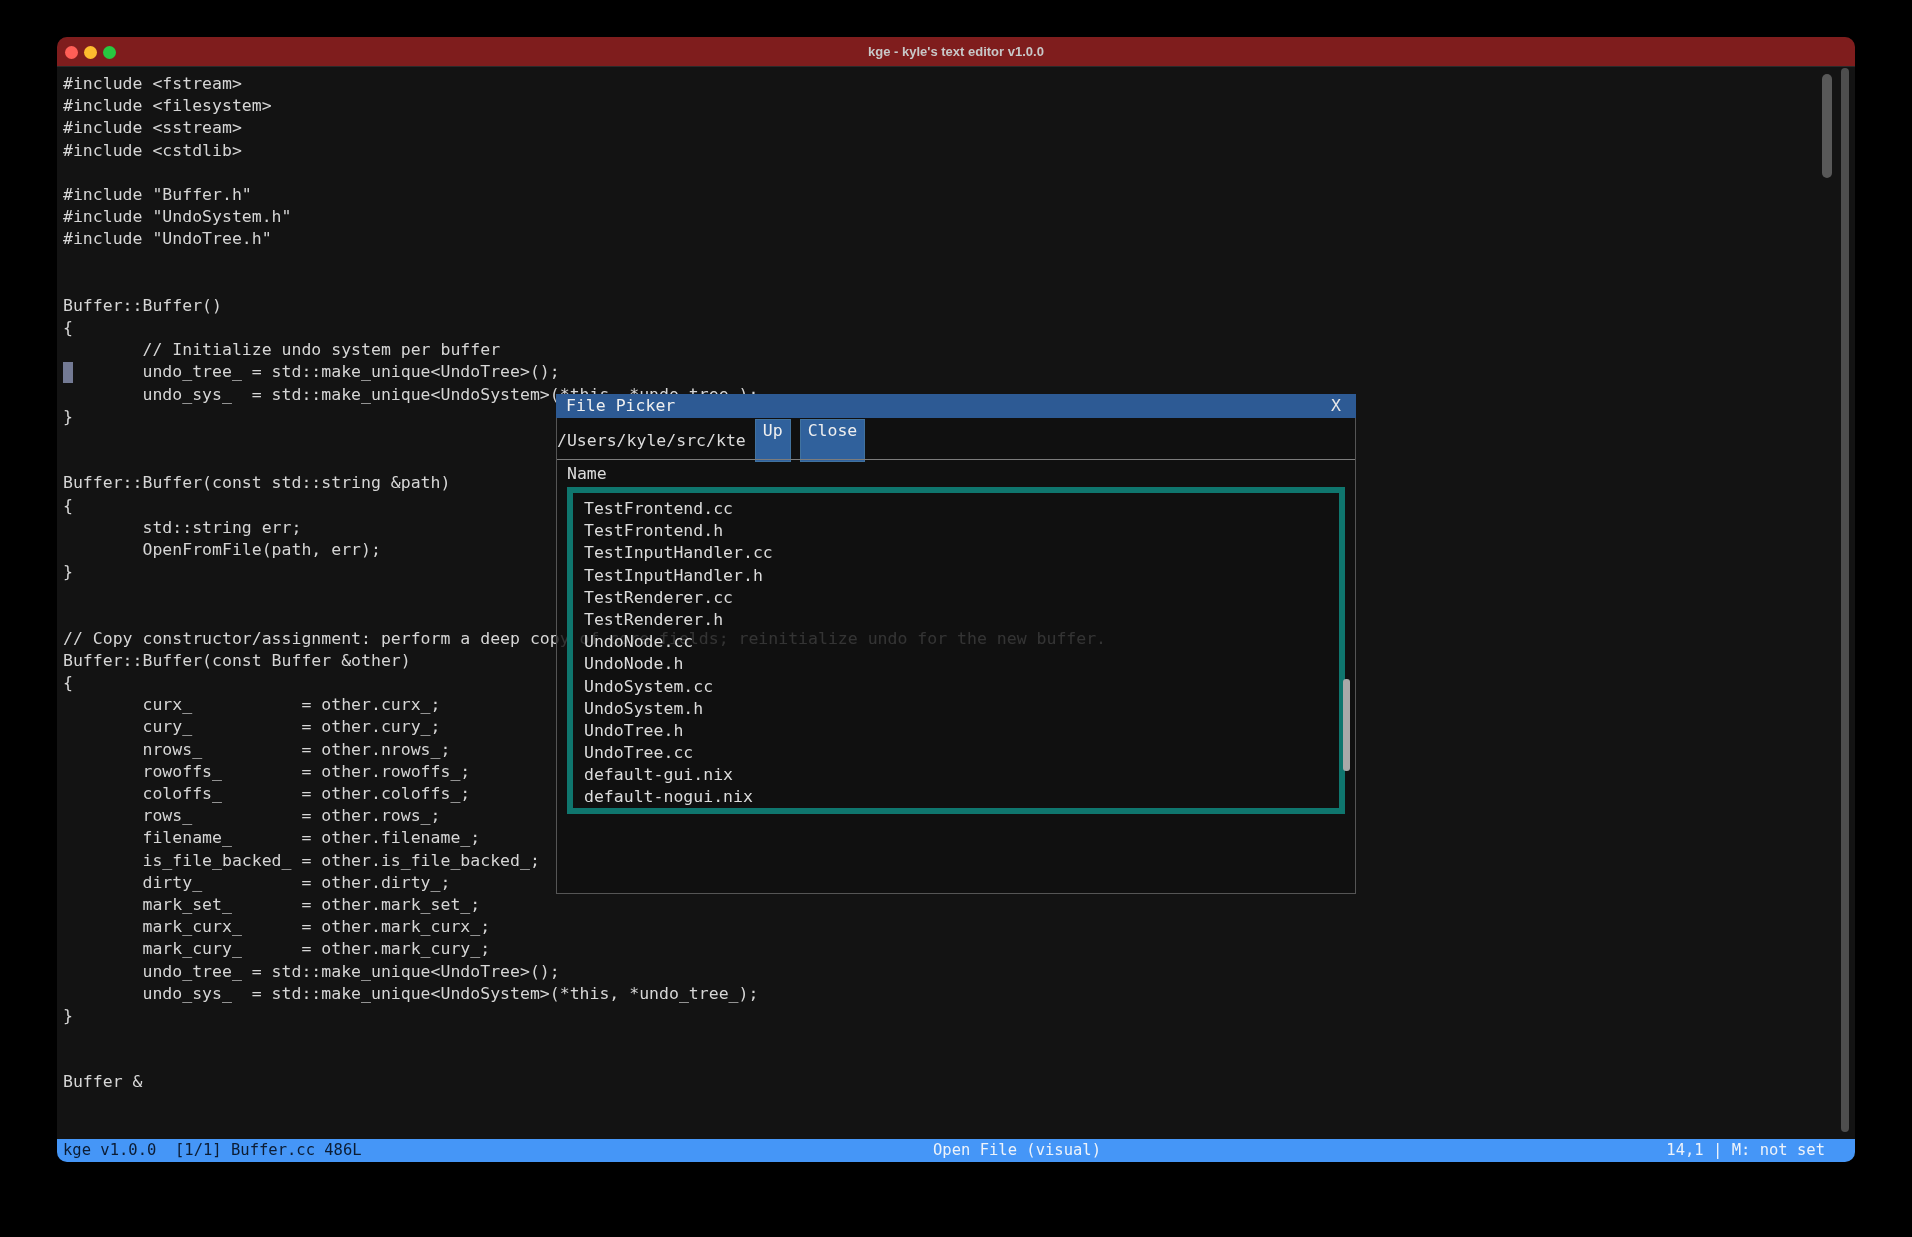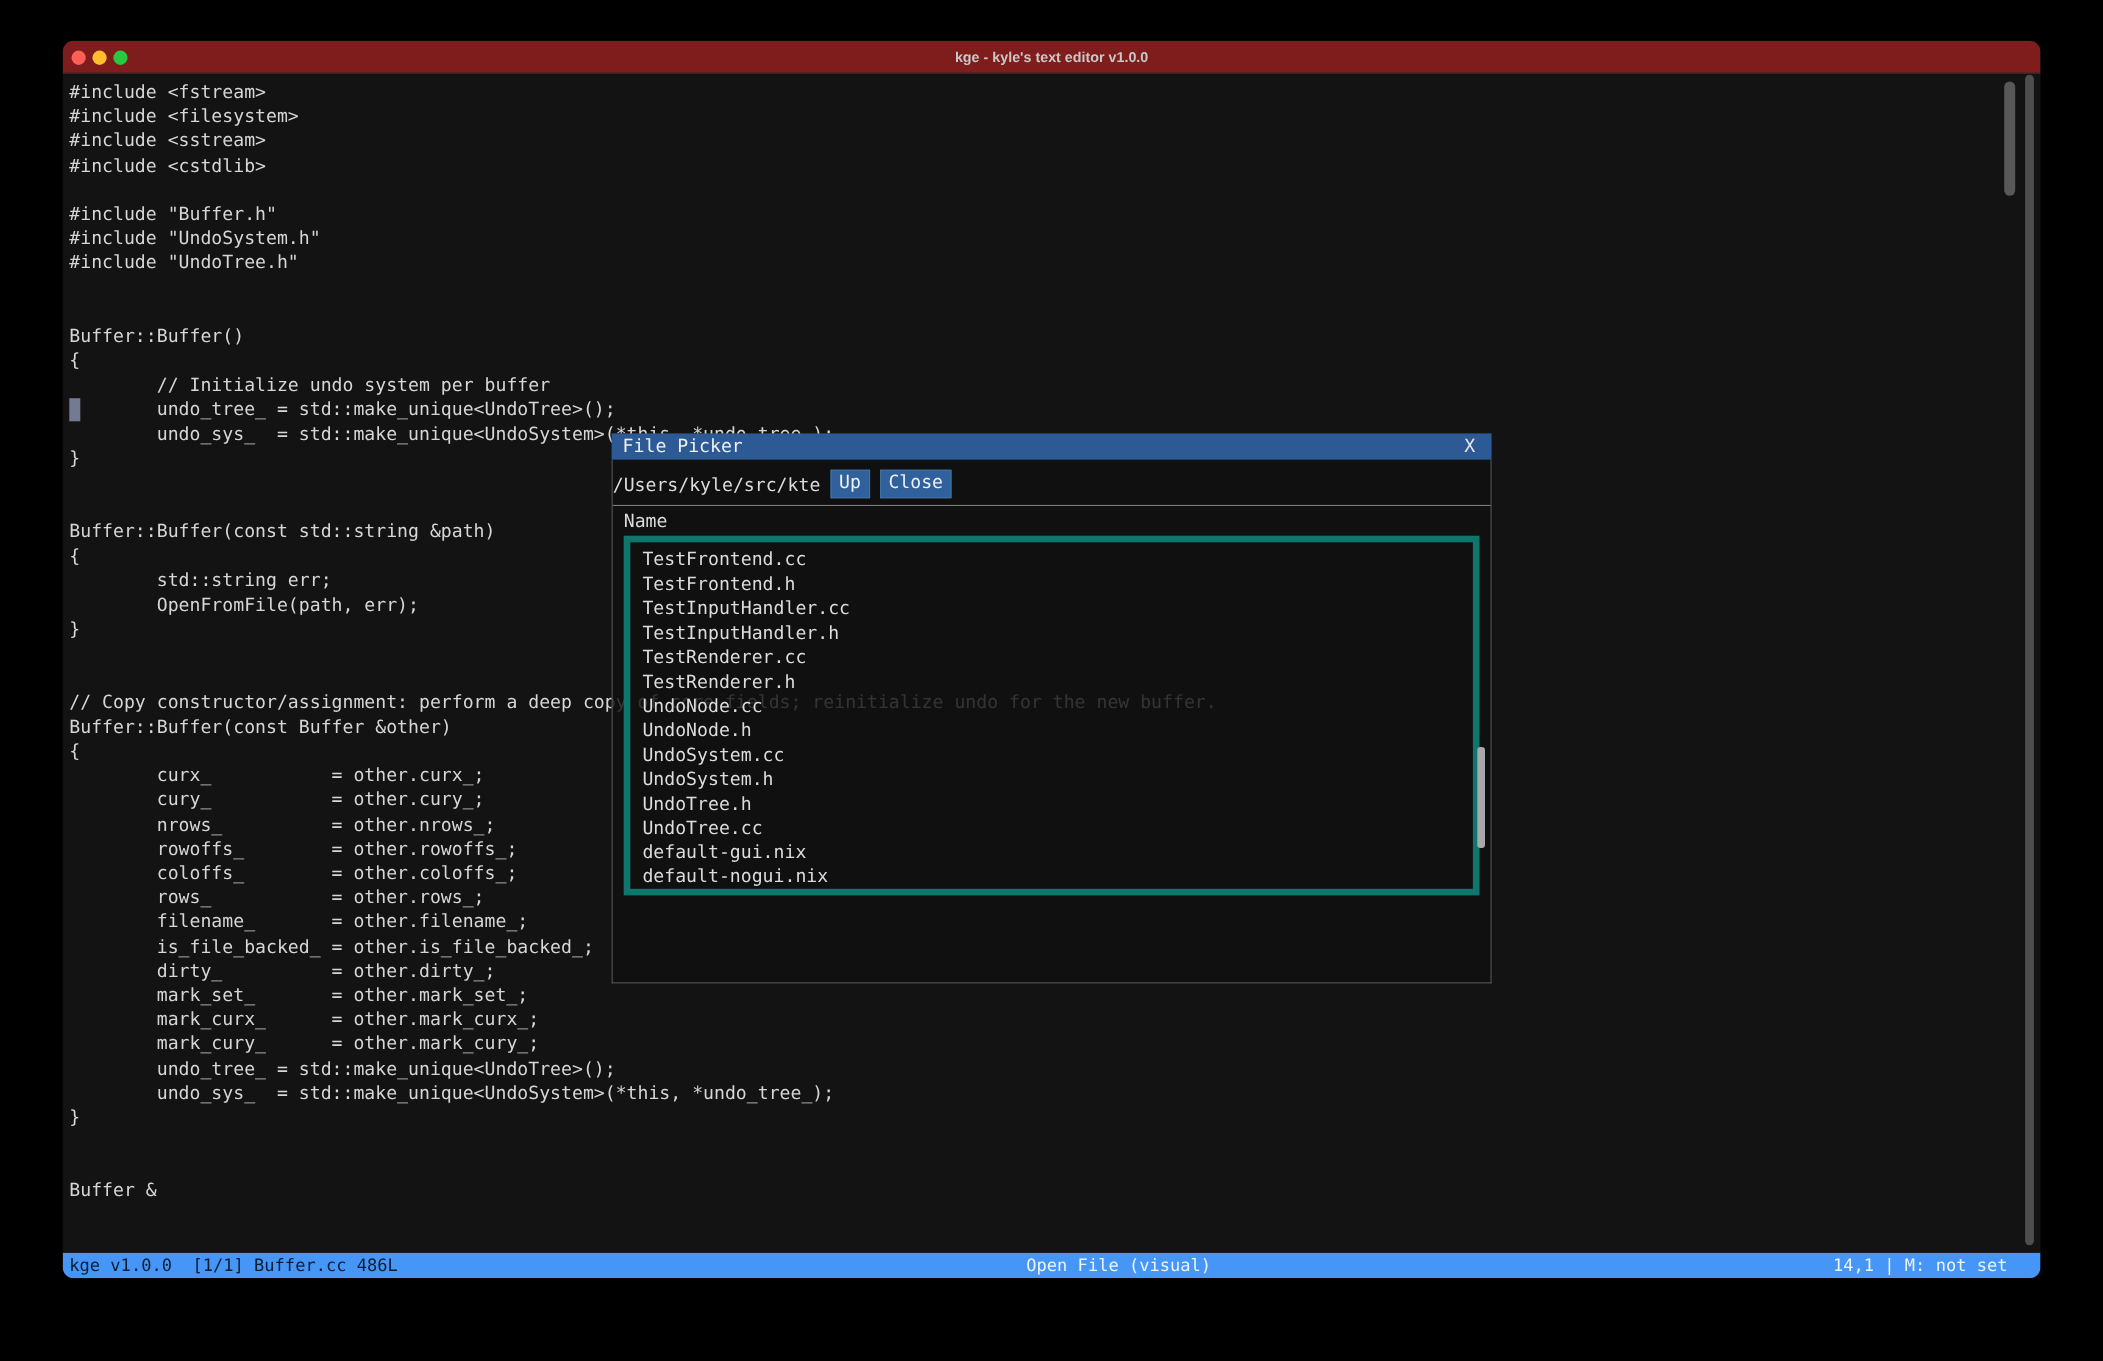--- a/index.html
+++ b/index.html
@@ -36,21 +36,21 @@
              color:#f0f0f0;font-family:"DejaVu Sans Mono",monospace;font-size:16.5px;line-height:24px;
              padding-left:10px;}
   .dlg-x{position:absolute;right:10px;top:0;width:20px;height:24px;color:#e8e8e8;text-align:center;
          font-family:"DejaVu Sans Mono",monospace;font-size:16.5px;line-height:24px;cursor:default;}
   .dlg-body{position:absolute;left:0;top:24px;right:0;bottom:0;background:rgba(16,16,16,0.82);
             border:1px solid #555;border-top:none;}
   .path-row{position:absolute;left:0;top:9px;height:26px;display:flex;align-items:center;}
   .dlg-path{font-family:"DejaVu Sans Mono",monospace;font-size:16.5px;color:#dcdcdc;white-space:pre;}
   .dlg-btn{background:#30619c;color:#f0f0f0;border:1px solid #41729f;
            font-family:"DejaVu Sans Mono",monospace;font-size:16.5px;line-height:22px;
-           height:26px;padding:0 7px;margin-left:9px;text-align:center;}
+           height:43px;padding:0 7px;margin-left:9px;text-align:center;}
   .dlg-sep{position:absolute;left:0;top:41px;width:100%;height:0;border-top:1px solid #7c7c7c;}
   .dlg-colhdr{position:absolute;left:10px;top:46px;font-family:"DejaVu Sans Mono",monospace;
               font-size:16.5px;color:#dcdcdc;}
   .file-list{position:absolute;left:10px;top:69px;width:778px;height:327px;border:6px solid #0f766e;
              padding-top:5px;overflow:hidden;}
   .file-row{height:22.2px;line-height:22.2px;padding-left:11px;white-space:pre;
             font-family:"DejaVu Sans Mono",monospace;font-size:16.5px;color:#dcdcdc;}
   .list-thumb{position:absolute;right:5px;top:261px;width:7px;height:92px;background:#a9a9a9;border-radius:3px;}
 </style>
 </head>

